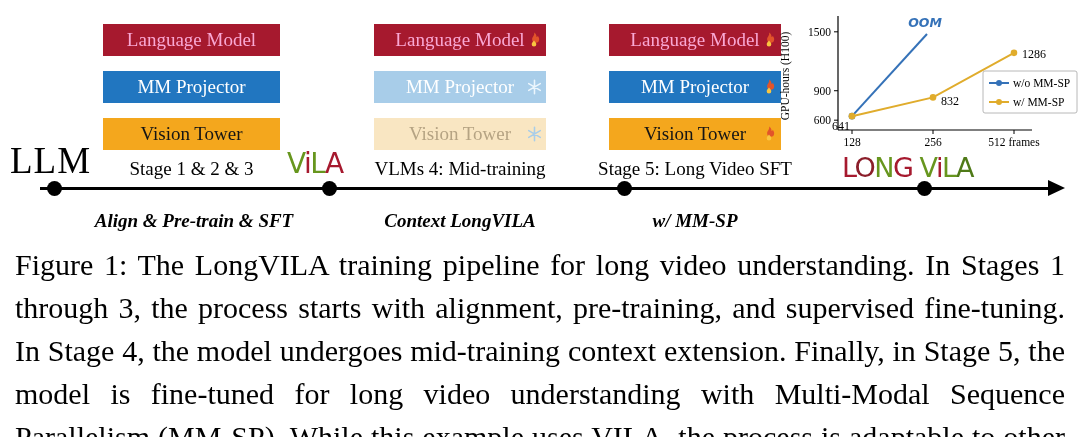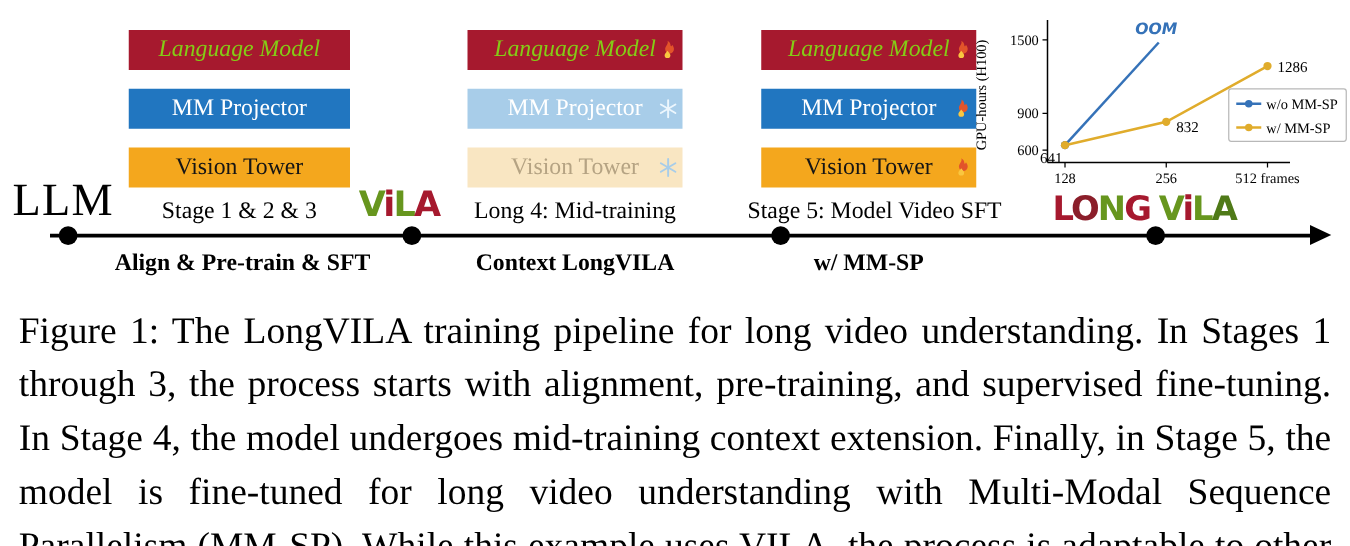--- a/index.html
+++ b/index.html
@@ -11,50 +11,50 @@
 
   
   .llm { position:absolute; left:10px; top:139px; font-size:37px; font-weight:normal; letter-spacing:1px; }
 
   
   .stack { position:absolute; top:24px; display:flex; flex-direction:column; gap:15px; }
   .s1 { left:103px; width:177px; }
   .s2 { left:374px; width:172px; }
   .s3 { left:609px; width:172px; }
   .box { height:32px; display:flex; align-items:center; justify-content:center; position:relative; font-size:19px; }
-  .box.lm { background:var(--lm-red,#A6192E); color:#84cc16;font-style:italic; }
+  .box.lm { background:var(--lm-red,#A6192E); color:#f9a8d4; }
   .box.mm { background:var(--mm-blue,#2176C0); color:#fff; }
   .box.mm-frozen { background:var(--mm-blue-light,#A8CDE9); color:#fff; }
   .box.vt { background:var(--vt-orange,#F4A71D); color:#151515; }
   .box.vt-frozen { background:var(--vt-orange-light,#F9E6C2); color:var(--vt-faded-text,#B5A383); }
   .box-icon { position:absolute; right:3px; top:50%; transform:translateY(-50%); display:flex; }
   .mm-frozen .snow { color:#ECF6FD; }
   .vt-frozen .snow { color:#A8CDE9; }
 
   
   .stage-label { position:absolute; top:158px; font-size:19px; text-align:center; white-space:nowrap; }
   .sl1 { left:103px; width:177px; }
   .sl2 { left:374px; width:172px; }
   .sl3 { left:598px; width:194px; }
 
   
-  .logo { position:absolute; font-family:"DejaVu Sans", sans-serif; font-weight:bold; letter-spacing:-1.5px; white-space:nowrap; }
+  .logo { position:absolute; font-family:"DejaVu Sans", sans-serif; font-weight:normal; letter-spacing:-1.5px; white-space:nowrap; }
   .vila-logo { left:287px; top:147px; font-size:28px; }
   .longvila-logo { left:842px; top:152px; font-size:27px;text-align:center; }
   .longvila-logo span:nth-child(5) { margin-left:7px; }
 
   
   .timeline-line { position:absolute; left:40px; top:187px; width:1012px; height:3px; background:#000; }
   .timeline-arrow { position:absolute; left:1048px; top:180px; width:0; height:0;
     border-left:17px solid #000; border-top:8.5px solid transparent; border-bottom:8.5px solid transparent; }
   .timeline-dot { position:absolute; top:181px; width:15px; height:15px; border-radius:50%; background:#000; }
   .dot1 { left:47px; } .dot2 { left:322px; } .dot3 { left:617px; } .dot4 { left:917px; }
 
   
-  .sub-label { position:absolute; top:200px; font-size:19px; font-weight:bold; text-align:center; white-space:nowrap; }
+  .sub-label { position:absolute; top:210px; font-size:19px; font-style:italic; font-weight:bold; text-align:center; white-space:nowrap; }
   .sub1 { left:86px; width:216px; }
   .sub2 { left:368px; width:184px; }
   .sub3 { left:610px; width:170px; }
 
   
   .chart-wrap { position:absolute; left:778px; top:8px; }
   .ctick { font:11.5px "Liberation Serif", serif; fill:#000; }
   .cpt   { font:12px "Liberation Serif", serif; fill:#000; }
   .oom   { font:italic bold 12.5px "DejaVu Sans", sans-serif; }
 
@@ -103,21 +103,21 @@
     <span>Vision Tower</span>
     <span class="box-icon snow">
       <svg viewBox="0 0 24 24" width="17" height="17">
           <g stroke="currentColor" stroke-width="2.2" stroke-linecap="round" fill="none">
             <path d="M12 2.5v19M3.8 7.2l16.4 9.6M3.8 16.8L20.2 7.2"></path>
           </g>
         </svg>
     </span>
   </div>
 </div>
-<div class="stage-label sl2">Long 4: Mid-training</div>
+<div class="stage-label sl2">VLMs 4: Mid-training</div>
 
 <div class="stack s3">
   <div class="box lm">
     <span>Language Model</span>
     <span class="box-icon">
       <svg viewBox="0 0 24 24" width="18" height="18">
           <path d="M12 2c1.5 3.5-2.5 5.5-2.5 9a4.7 4.7 0 0 0 9.4 0c0-1.8-.9-3.3-1.9-4.7-.4 1.6-1.7 2.3-1.7.8 0-2-1.1-4.1-3.3-5.1z" fill="#E2542A"></path>
           <path d="M12 20.6a3.1 3.1 0 0 1-3.1-3.1c0-1.7 1.9-2.9 3.1-4.8 1.2 1.9 3.1 3.1 3.1 4.8A3.1 3.1 0 0 1 12 20.6z" fill="#F9C640"></path>
         </svg>
     </span>
@@ -134,21 +134,21 @@
   <div class="box vt">
     <span>Vision Tower</span>
     <span class="box-icon">
       <svg viewBox="0 0 24 24" width="18" height="18">
           <path d="M12 2c1.5 3.5-2.5 5.5-2.5 9a4.7 4.7 0 0 0 9.4 0c0-1.8-.9-3.3-1.9-4.7-.4 1.6-1.7 2.3-1.7.8 0-2-1.1-4.1-3.3-5.1z" fill="#E2542A"></path>
           <path d="M12 20.6a3.1 3.1 0 0 1-3.1-3.1c0-1.7 1.9-2.9 3.1-4.8 1.2 1.9 3.1 3.1 3.1 4.8A3.1 3.1 0 0 1 12 20.6z" fill="#F9C640"></path>
         </svg>
     </span>
   </div>
 </div>
-<div class="stage-label sl3">Stage 5: Model Video SFT</div>
+<div class="stage-label sl3">Stage 5: Long Video SFT</div>
 
 <div class="logo vila-logo">
   <span style="color: rgb(103, 150, 30);">V</span><span style="color: rgb(166, 25, 46);">i</span><span style="color: rgb(103, 150, 30);">L</span><span style="color: rgb(166, 25, 46);">A</span>
 </div>
 
 <div class="logo longvila-logo">
   <span style="color: rgb(166, 25, 46);">L</span><span style="color: rgb(139, 30, 42);">O</span><span style="color: rgb(103, 150, 30);">N</span><span style="color: rgb(166, 25, 46);">G</span><span style="color: rgb(103, 150, 30);">V</span><span style="color: rgb(166, 25, 46);">i</span><span style="color: rgb(103, 150, 30);">L</span><span style="color: rgb(79, 122, 24);">A</span>
 </div>
 
 <div class="timeline-line"></div>

